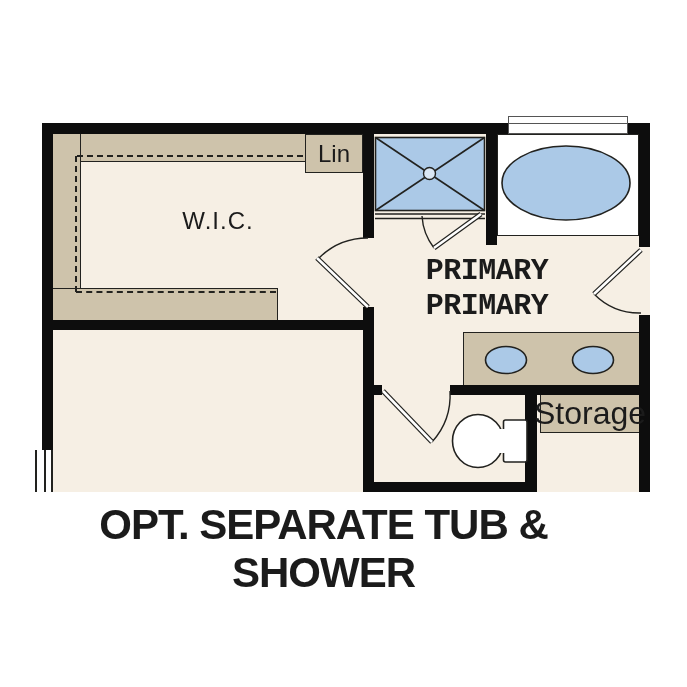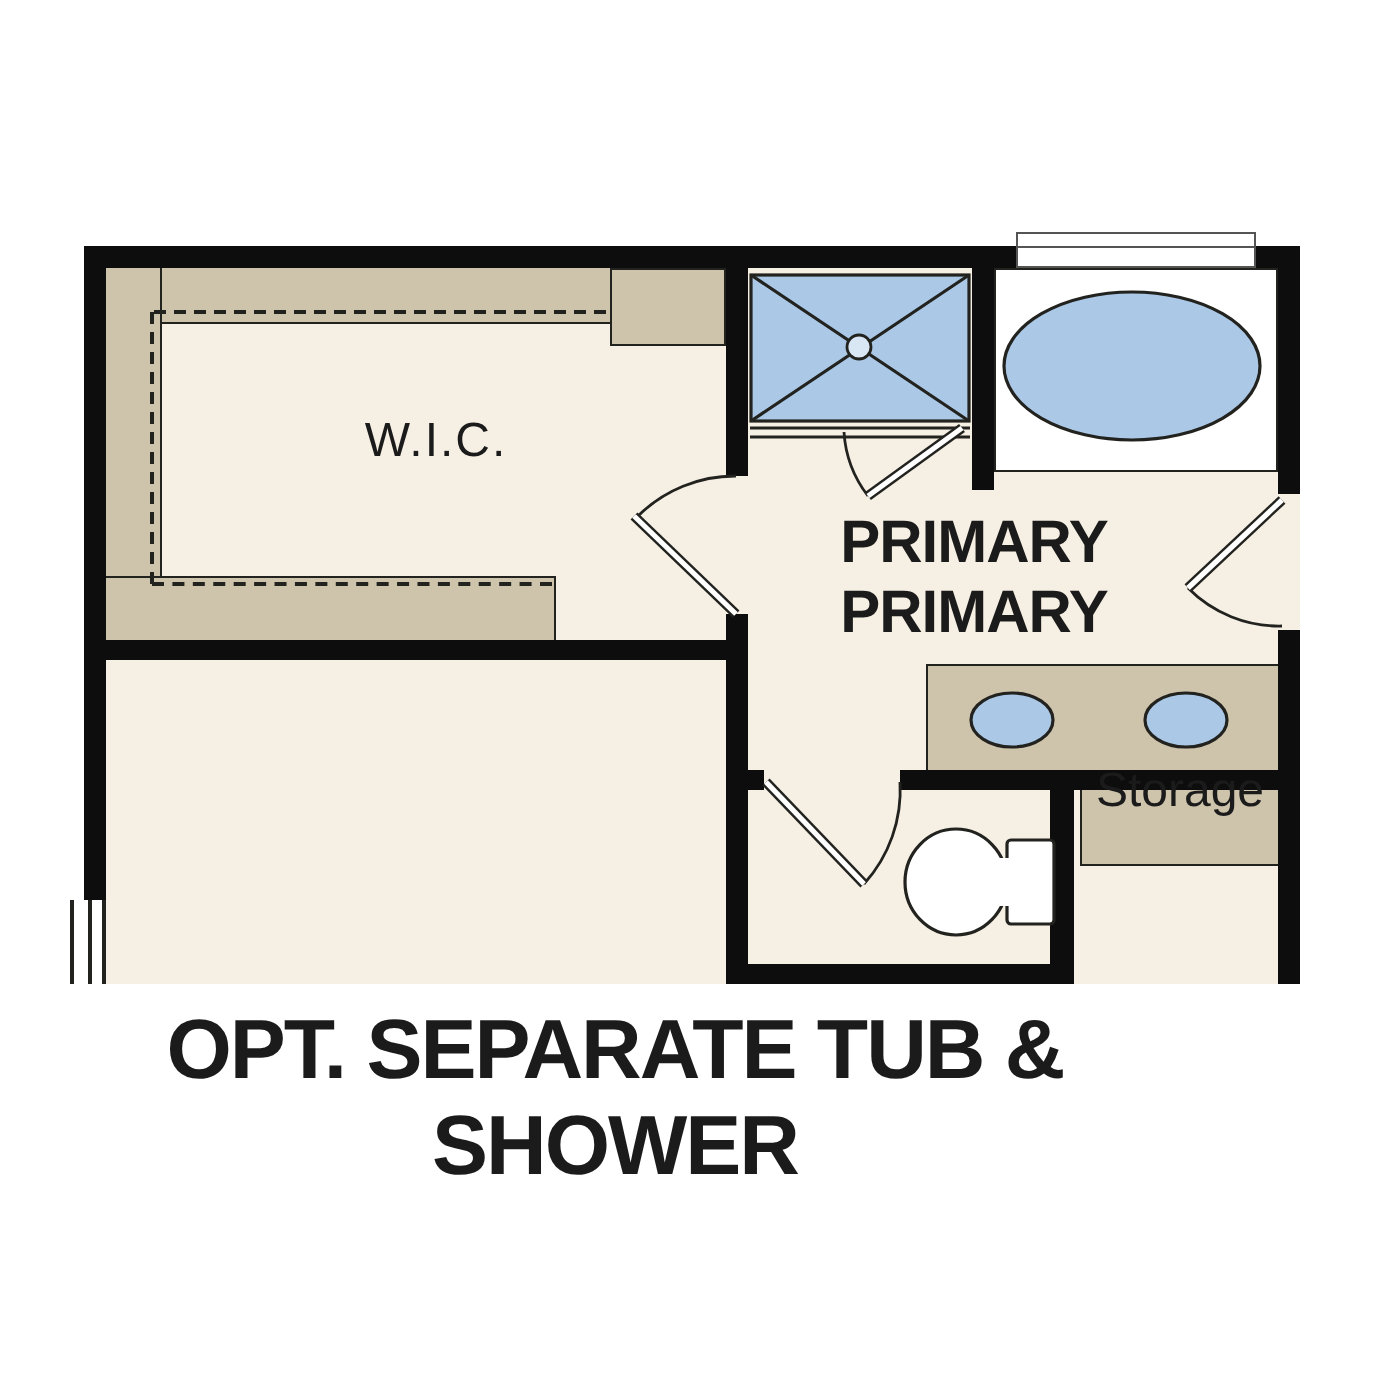--- a/index.html
+++ b/index.html
@@ -10,23 +10,23 @@
   .abs{position:absolute;}
   .floor{background:var(--floor,#f6efe4);}
   .wall{background:var(--wall,#0d0d0d);}
   .cab{background:var(--cabinet,#cec3ab);}
   .edge{border:1.5px solid var(--line,#3a362e);box-sizing:border-box;}
   .dash-h{border-top:2px dashed var(--line,#222);height:0;}
   .dash-v{border-left:2px dashed var(--line,#222);width:0;}
   .room-label{color:var(--text,#1b1b1b);white-space:nowrap;}
   .lbl-wic{left:138px;top:207px;width:160px;text-align:center;font-size:24px;letter-spacing:1px;}
   .lbl-lin{left:305px;top:134px;width:58px;height:39px;display:flex;align-items:center;justify-content:center;font-size:24px;}
-  .lbl-bath{left:377px;top:254px;width:220px;text-align:center;font-weight:bold;font-size:30px;line-height:35px;letter-spacing:-0.5px;}
-  .lbl-storage{left:540px;top:376px;width:100px;height:40px;display:flex;align-items:center;justify-content:center;font-size:24px;}
-  .caption{left:0;top:501px;width:615px;text-align:center;font-weight:bold;font-size:42px;letter-spacing:-1px;color:var(--text,#1b1b1b);}
+  .lbl-bath{left:377px;top:254px;width:220px;text-align:center;font-weight:bold;font-size:30px;line-height:35px;letter-spacing:-0.5px;font-family:Liberation Mono, monospace;}
+  .lbl-storage{left:540px;top:393px;width:100px;height:40px;display:flex;align-items:center;justify-content:center;font-size:32px;}
+  .caption{left:16px;top:501px;width:615px;text-align:center;font-weight:bold;font-size:42px;letter-spacing:-1px;color:var(--text,#1b1b1b);}
   .window-top{background:#fff;border:1.5px solid var(--windowline,#555);box-sizing:border-box;}
   .window-top .sill{position:absolute;left:0;right:0;top:6px;border-top:1.5px solid var(--windowline,#555);}
   .window-left{background:#fff;border-left:2px solid var(--line,#333);border-right:2px solid var(--line,#333);box-sizing:border-box;}
   .window-left .mullion{position:absolute;top:0;bottom:0;left:7px;border-left:2px solid var(--line,#333);}
   svg{position:absolute;left:0;top:0;}
   .fx-blue{fill:var(--fixture,#abc9e7);stroke:var(--line,#22221f);stroke-width:1.6;}
   .fx-white{fill:#ffffff;stroke:var(--line,#22221f);stroke-width:1.6;}
   .fx-line{stroke:var(--line,#22221f);stroke-width:1.6;fill:none;}
   .door-arc{stroke:var(--line,#22221f);stroke-width:1.4;fill:none;}
   .leaf-dark{stroke:var(--line,#22221f);stroke-width:5;}
@@ -118,20 +118,21 @@
       <line class="leaf-white" x1="641" y1="250" x2="594" y2="294"></line>
     </g>
     <g>
       <path class="door-arc" d="M 432 442 A 70 70 0 0 0 450 391"></path>
       <line class="leaf-dark" x1="383" y1="391" x2="432" y2="442"></line>
       <line class="leaf-white" x1="383" y1="391" x2="432" y2="442"></line>
     </g>
   </svg>
 
   <div class="abs room-label lbl-wic">W.I.C.</div>
+  <div class="abs room-label lbl-lin">Lin</div>
   <div class="abs room-label lbl-bath">
     <div>PRIMARY</div>
     <div>PRIMARY</div>
   </div>
   <div class="abs room-label lbl-storage">Storage</div>
 
   <div class="abs caption">OPT. SEPARATE TUB &amp; SHOWER</div>
 
 </div>
 

